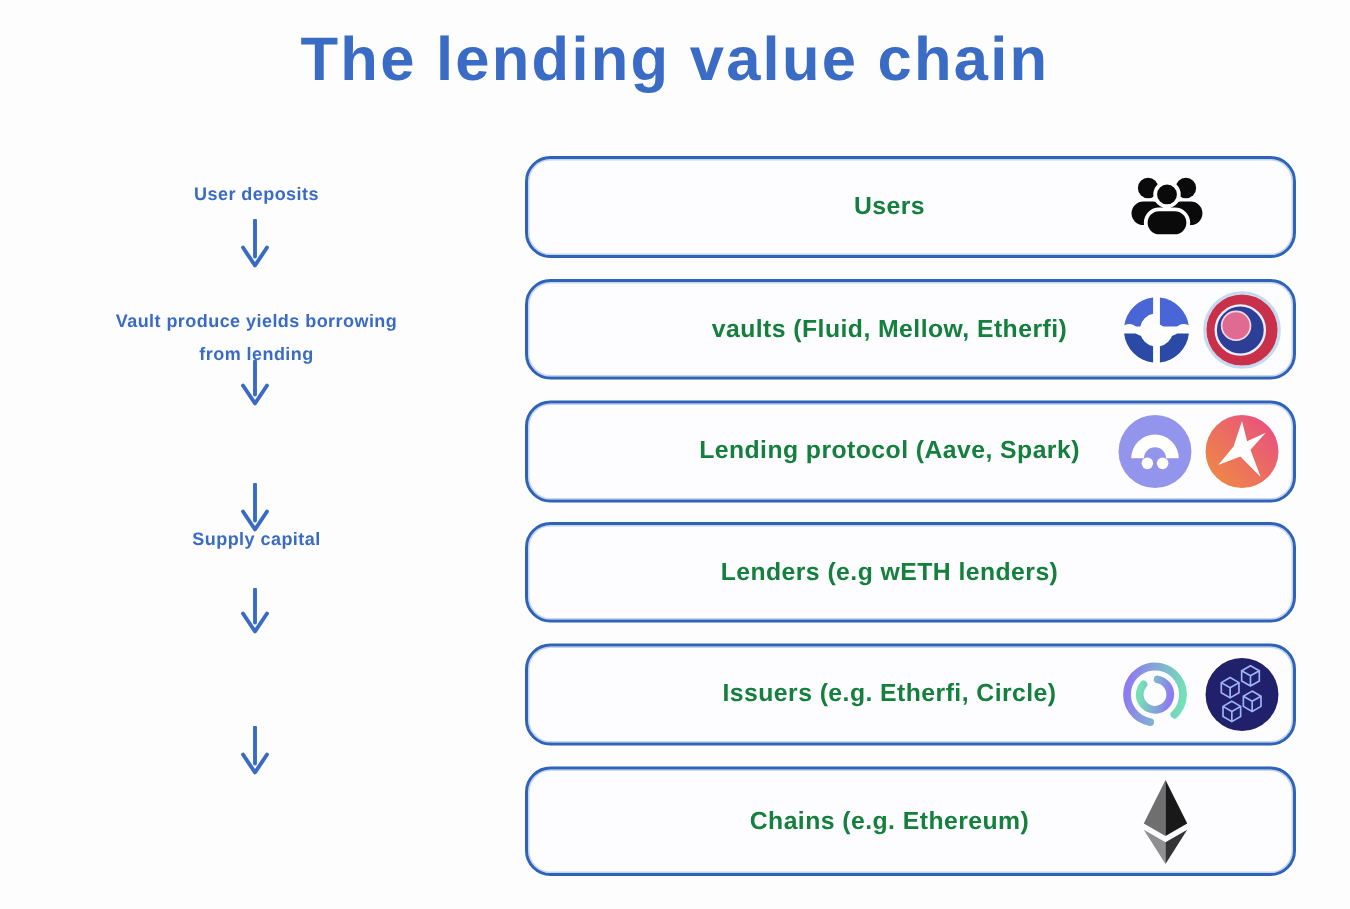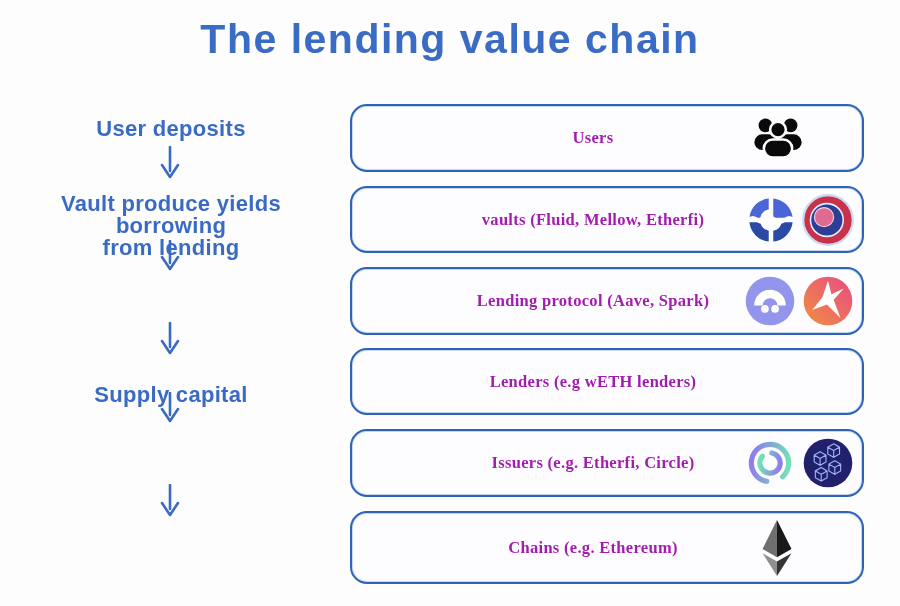--- a/index.html
+++ b/index.html
@@ -10,35 +10,35 @@
     font-family:"Liberation Sans","DejaVu Sans",sans-serif;
   }
   .title {
     position:absolute; top:16px; left:0; right:0;
     text-align:center; font-size:41px; font-weight:700;
     color:#3b6cc5; letter-spacing:1.5px;
   }
   .step-label {
     position:absolute; left:12px; width:318px;
     text-align:center; color:#3a6bc4;
-    font-size:22px; font-weight:600; line-height:22px;
+    font-size:12px; font-weight:600; line-height:22px;
     white-space:pre-line; letter-spacing:0.3px;
   }
   .flow-arrow { position:absolute; left:158px; width:24px; }
   .vbox {
     position:absolute; left:350px; width:514px;
     border:2.5px solid #2e63b8; border-radius:17px;
     background:#fdfdff;
     box-shadow: inset 0 0 0 1px #c7d6ee;
   }
   .vbox-label {
     position:absolute; left:0; right:28px; top:50%;
     transform:translateY(-50%);
-    text-align:center; color:#a21caf;
-    font-size:16.5px; font-weight:600; letter-spacing:0.3px;font-family:Liberation Serif, serif;
+    text-align:center; color:#15803d;
+    font-size:16.5px; font-weight:600; letter-spacing:0.3px;
   }
   .icons {
     position:absolute; top:50%; transform:translateY(-50%);
     display:flex; align-items:center; gap:6px;
   }
   .icons.pair   { right:8px; }
   .icons.single { right:58px; }
   .icons.eth    { right:66px; }
 </style>
 </head>
@@ -46,31 +46,31 @@
 
 <div class="canvas">
 
   <div class="title">The lending value chain</div>
 
   <div class="step-label" style="top:118px">User deposits</div>
   <svg class="flow-arrow" style="top:146px" width="24" height="34" viewBox="0 0 24 34">
     <path d="M12,1 L12,25 M4,19 L12,31 L20,19" fill="none" stroke="#3a6bc4" stroke-width="2.6" stroke-linecap="round" stroke-linejoin="round"></path>
   </svg>
 
-  <div class="step-label" style="top:193px">Vault produce yields borrowing
+  <div class="step-label" style="top:203px">Vault produce yields borrowing
 from lending</div>
   <svg class="flow-arrow" style="top:240px" width="24" height="32" viewBox="0 0 24 32">
     <path d="M12,1 L12,23 M4,17 L12,29 L20,17" fill="none" stroke="#3a6bc4" stroke-width="2.6" stroke-linecap="round" stroke-linejoin="round"></path>
   </svg>
 
   <svg class="flow-arrow" style="top:322px" width="24" height="34" viewBox="0 0 24 34">
     <path d="M12,1 L12,25 M4,19 L12,31 L20,19" fill="none" stroke="#3a6bc4" stroke-width="2.6" stroke-linecap="round" stroke-linejoin="round"></path>
   </svg>
 
-  <div class="step-label" style="top:384px">Supply capital</div>
+  <div class="step-label" style="top:348px">Supply capital</div>
   <svg class="flow-arrow" style="top:392px" width="24" height="32" viewBox="0 0 24 32">
     <path d="M12,1 L12,23 M4,17 L12,29 L20,17" fill="none" stroke="#3a6bc4" stroke-width="2.6" stroke-linecap="round" stroke-linejoin="round"></path>
   </svg>
 
   <svg class="flow-arrow" style="top:484px" width="24" height="34" viewBox="0 0 24 34">
     <path d="M12,1 L12,25 M4,19 L12,31 L20,19" fill="none" stroke="#3a6bc4" stroke-width="2.6" stroke-linecap="round" stroke-linejoin="round"></path>
   </svg>
 
 
   <div class="vbox" style="top:104px;height:68px">

